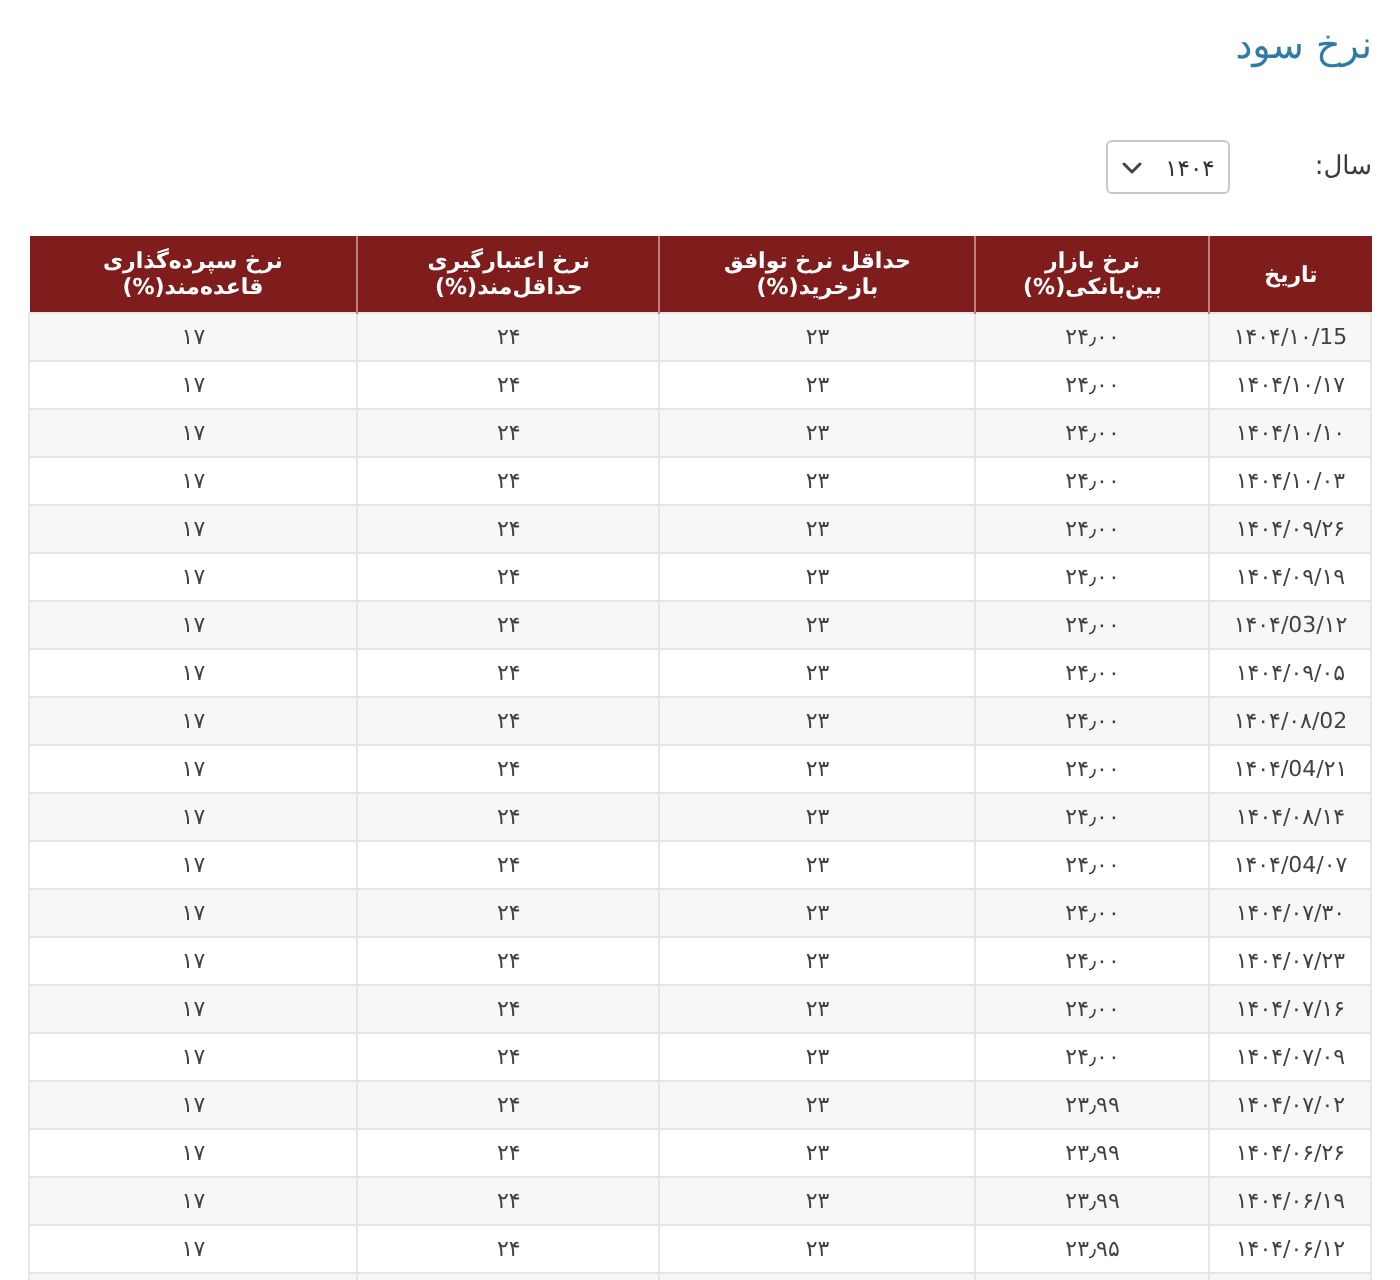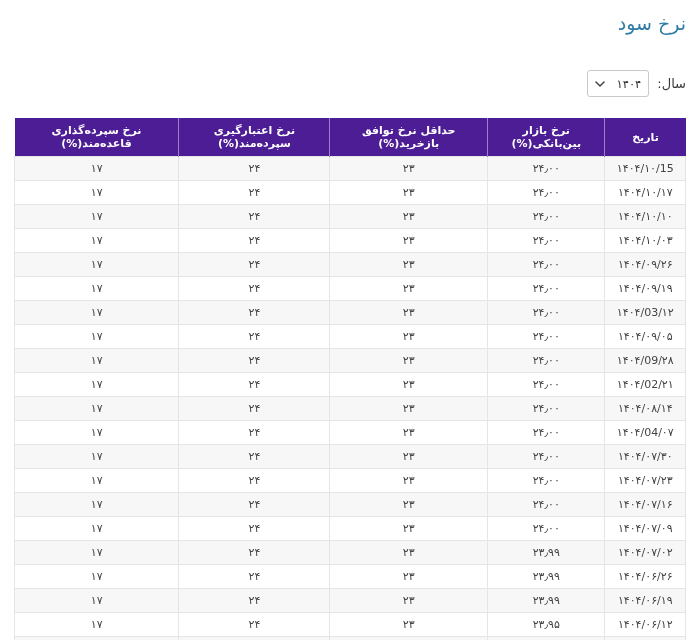--- a/index.html
+++ b/index.html
@@ -21,21 +21,21 @@
     text-align: right;
   }
 
   .year-row {
     margin-top: 33px;
     display: flex;
     align-items: center;
     justify-content: flex-start; 
     gap: 8px;
   }
-  .year-label { font-size: 13px; color: #3a3a3a; }
+  .year-label { font-size: 13px; color: #3a3a3a; margin-left: 34px; }
   .year-select {
     width: 62px; height: 27px;
     background: #fff;
     border: 1px solid #c9c9c9;
     border-radius: 3px;
     display: flex;
     align-items: center;
     justify-content: space-between;
     padding: 0 7px;
     cursor: pointer;
@@ -43,21 +43,21 @@
   .year-select .value { font-size: 11.5px; color: #333; }
   .chevron-down-icon { display: flex; align-items: center; }
 
   .table-wrap { margin-top: 21px; }
   table.rate-table {
     width: 100%;
     border-collapse: collapse;
     table-layout: fixed;
   }
   .rate-table thead th {
-    background: #4c1d95;
+    background: #7f1d1d;
     color: #ffffff;
     font-size: 11px;
     font-weight: bold;
     text-align: center;
     padding: 6px 4px;
     line-height: 13px;
     border-left: 1px solid rgba(255,255,255,0.45);
   }
   .rate-table thead th:last-child { border-left: none; }
   .rate-table th:nth-child(1), .rate-table td:nth-child(1) { width: 12%; text-align: center; }
@@ -95,21 +95,21 @@
     </div>
   </div>
 
   <div class="table-wrap">
     <table class="rate-table">
       <thead>
         <tr>
             <th>تاریخ</th>
             <th>نرخ بازار بین‌بانکی(%)</th>
             <th>حداقل نرخ توافق بازخرید(%)</th>
-            <th>نرخ اعتبارگیری سپرده‌مند(%)</th>
+            <th>نرخ اعتبارگیری حداقل‌مند(%)</th>
             <th>نرخ سپرده‌گذاری قاعده‌مند(%)</th>
           </tr>
       </thead>
       <tbody>
           <tr>
             <td>۱۴۰۴/۱۰/15</td>
             <td>۲۴٫۰۰</td>
             <td>۲۳</td>
             <td>۲۴</td>
             <td>۱۷</td>
@@ -157,28 +157,28 @@
             <td>۱۷</td>
           </tr>
           <tr>
             <td>۱۴۰۴/۰۹/۰۵</td>
             <td>۲۴٫۰۰</td>
             <td>۲۳</td>
             <td>۲۴</td>
             <td>۱۷</td>
           </tr>
           <tr>
-            <td>۱۴۰۴/09/۲۸</td>
-            <td>۲۴٫۰۰</td>
-            <td>۲۳</td>
-            <td>۲۴</td>
-            <td>۱۷</td>
-          </tr>
-          <tr>
-            <td>۱۴۰۴/02/۲۱</td>
+            <td>۱۴۰۴/۰۸/02</td>
+            <td>۲۴٫۰۰</td>
+            <td>۲۳</td>
+            <td>۲۴</td>
+            <td>۱۷</td>
+          </tr>
+          <tr>
+            <td>۱۴۰۴/04/۲۱</td>
             <td>۲۴٫۰۰</td>
             <td>۲۳</td>
             <td>۲۴</td>
             <td>۱۷</td>
           </tr>
           <tr>
             <td>۱۴۰۴/۰۸/۱۴</td>
             <td>۲۴٫۰۰</td>
             <td>۲۳</td>
             <td>۲۴</td>

